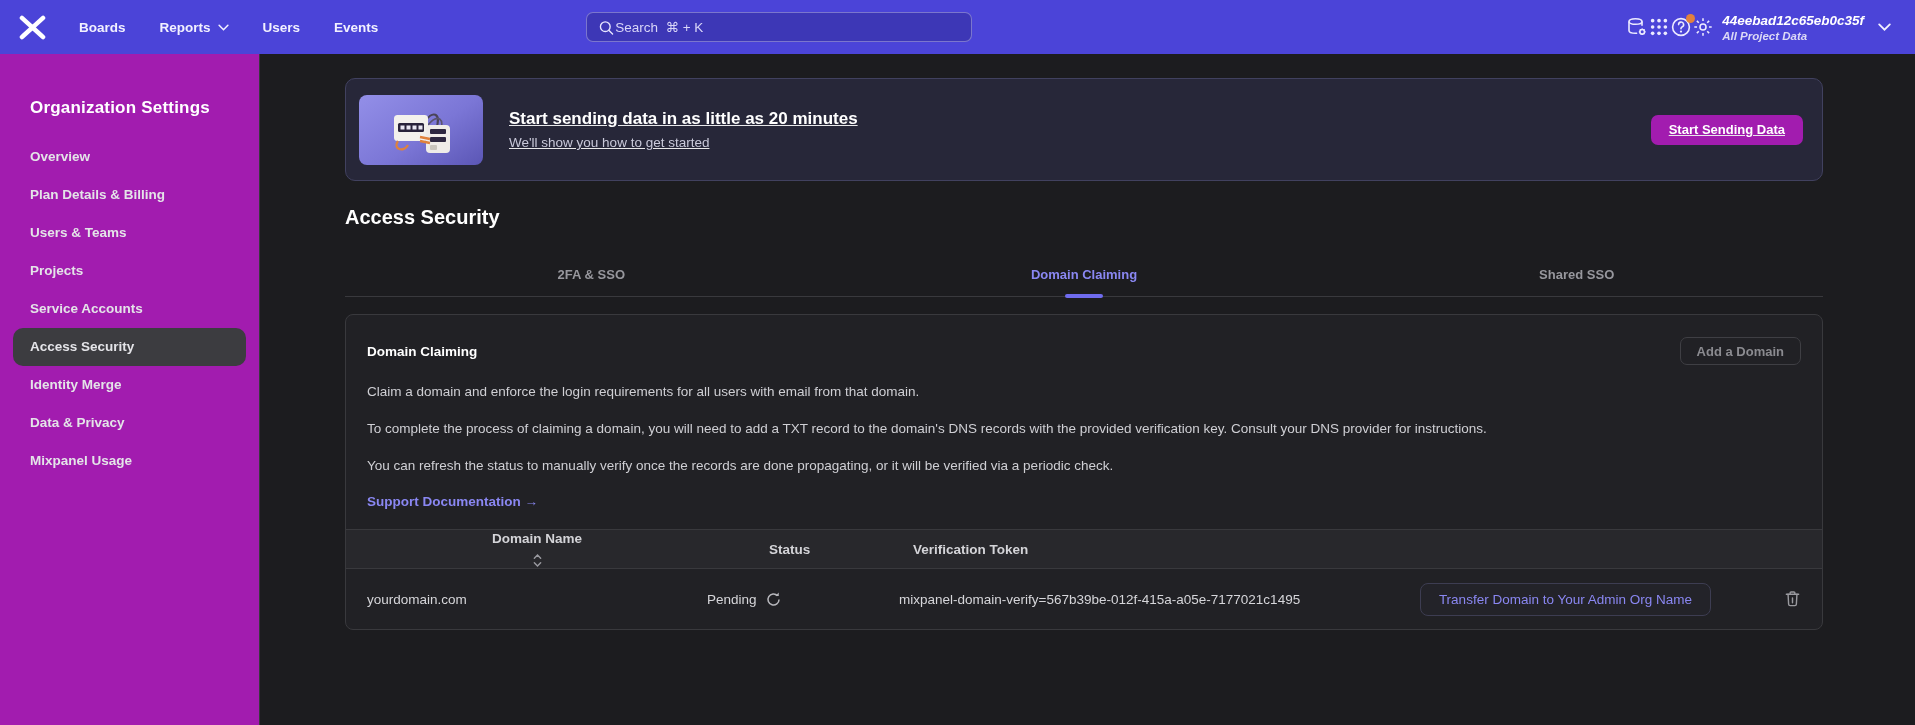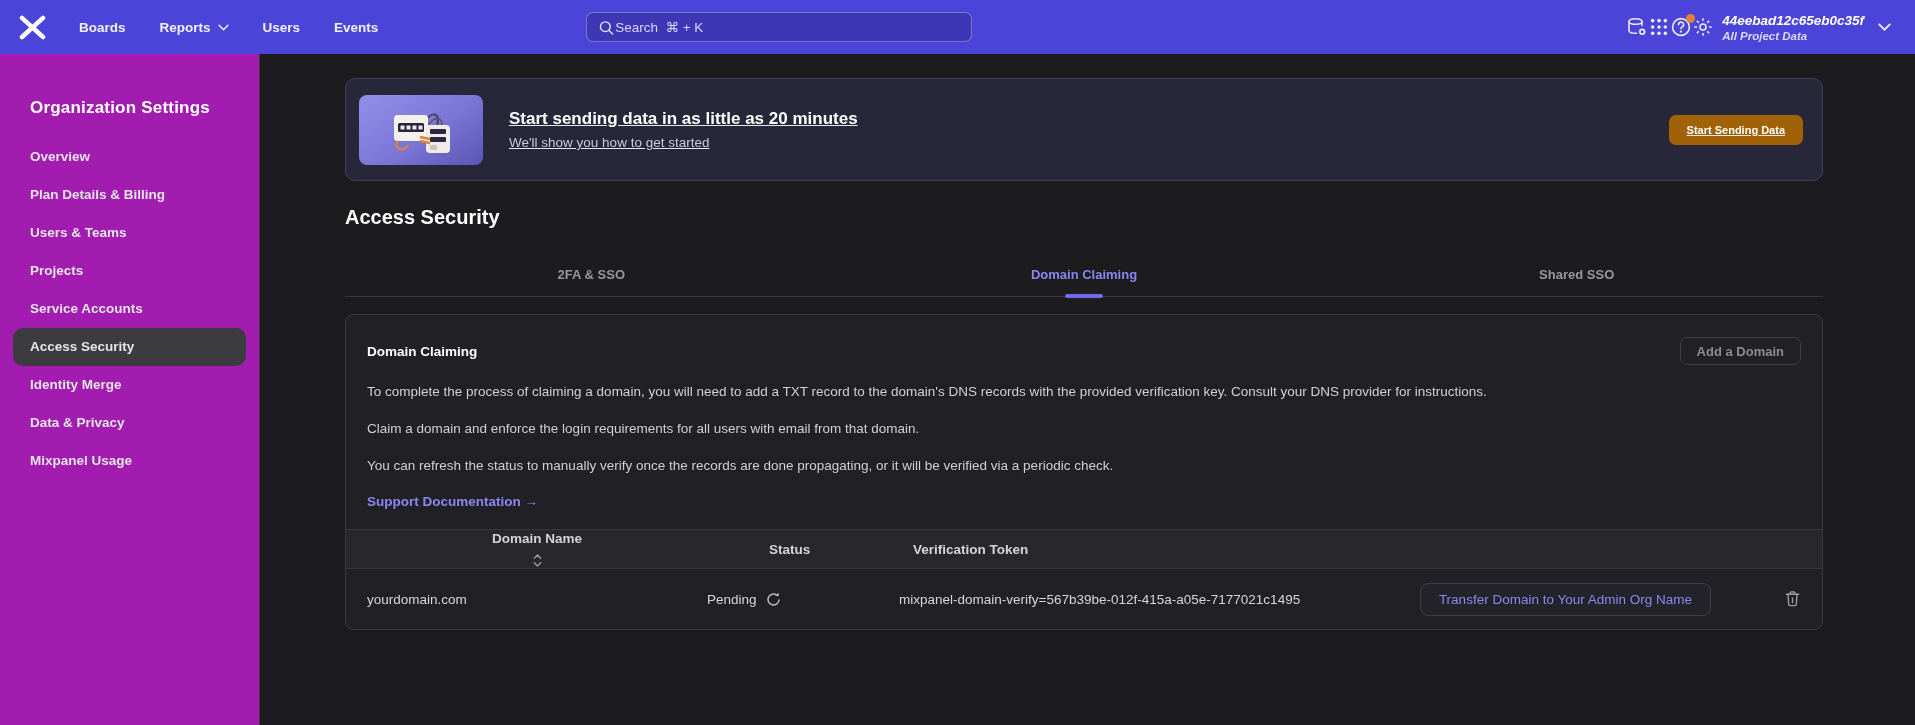--- a/index.html
+++ b/index.html
@@ -61,22 +61,22 @@
   .banner-thumb {
     width:124px; height:70px; margin-left:13px; border-radius:8px; flex:0 0 auto;
     background:linear-gradient(145deg,#938fe8 0%,#7b76d6 55%,#5b56b5 100%);
     display:flex; align-items:center; justify-content:center; overflow:hidden;
   }
   .banner-text { margin-left:26px; }
   .banner-title { font-size:17px; font-weight:700; color:#ffffff; }
   .banner-sub { font-size:13.5px; color:#c9c9da; margin-top:6px; }
   .banner-cta {
     margin-left:auto; margin-right:19px; height:30px; padding:0 18px;
-    background:#a16207; color:#ffffff; border:none; border-radius:7px;
-    font-size:11px; font-weight:600; font-family:inherit; cursor:pointer;
+    background:#a21caf; color:#ffffff; border:none; border-radius:7px;
+    font-size:13px; font-weight:600; font-family:inherit; cursor:pointer;
   }
 
   
   .page-heading { margin-top:25px; font-size:20px; font-weight:700; color:#ffffff; }
   .tabs { display:flex; margin-top:38px; border-bottom:1px solid #39393d; }
   .tab {
     flex:1; text-align:center; padding-bottom:14px; font-size:13px; font-weight:600;
     color:#97979d; cursor:pointer; position:relative;
   }
   .tab.active { color:#8a87f2; }
@@ -255,22 +255,22 @@
       <div class="tab">2FA &amp; SSO</div>
       <div class="tab active">Domain Claiming</div>
       <div class="tab">Shared SSO</div>
     </div>
 
     <section class="card">
       <div class="card-head">
         <div class="card-title">Domain Claiming</div>
         <button class="btn-ghost">Add a Domain</button>
       </div>
+      <p class="desc">Claim a domain and enforce the login requirements for all users with email from that domain.</p>
       <p class="desc">To complete the process of claiming a domain, you will need to add a TXT record to the domain's DNS records with the provided verification key. Consult your DNS provider for instructions.</p>
-      <p class="desc">Claim a domain and enforce the login requirements for all users with email from that domain.</p>
       <p class="desc">You can refresh the status to manually verify once the records are done propagating, or it will be verified via a periodic check.</p>
       <a class="doc-link">Support Documentation →</a>
 
       
       <div class="thead">
         <div class="th-domain">
           <span>Domain Name</span>
           <span class="sort-ic">
             <svg width="9" height="13" viewBox="0 0 10 14" fill="none" stroke="currentColor" stroke-width="1.6" stroke-linecap="round">
               <path d="M1.5 4.5L5 1l3.5 3.5"></path>

